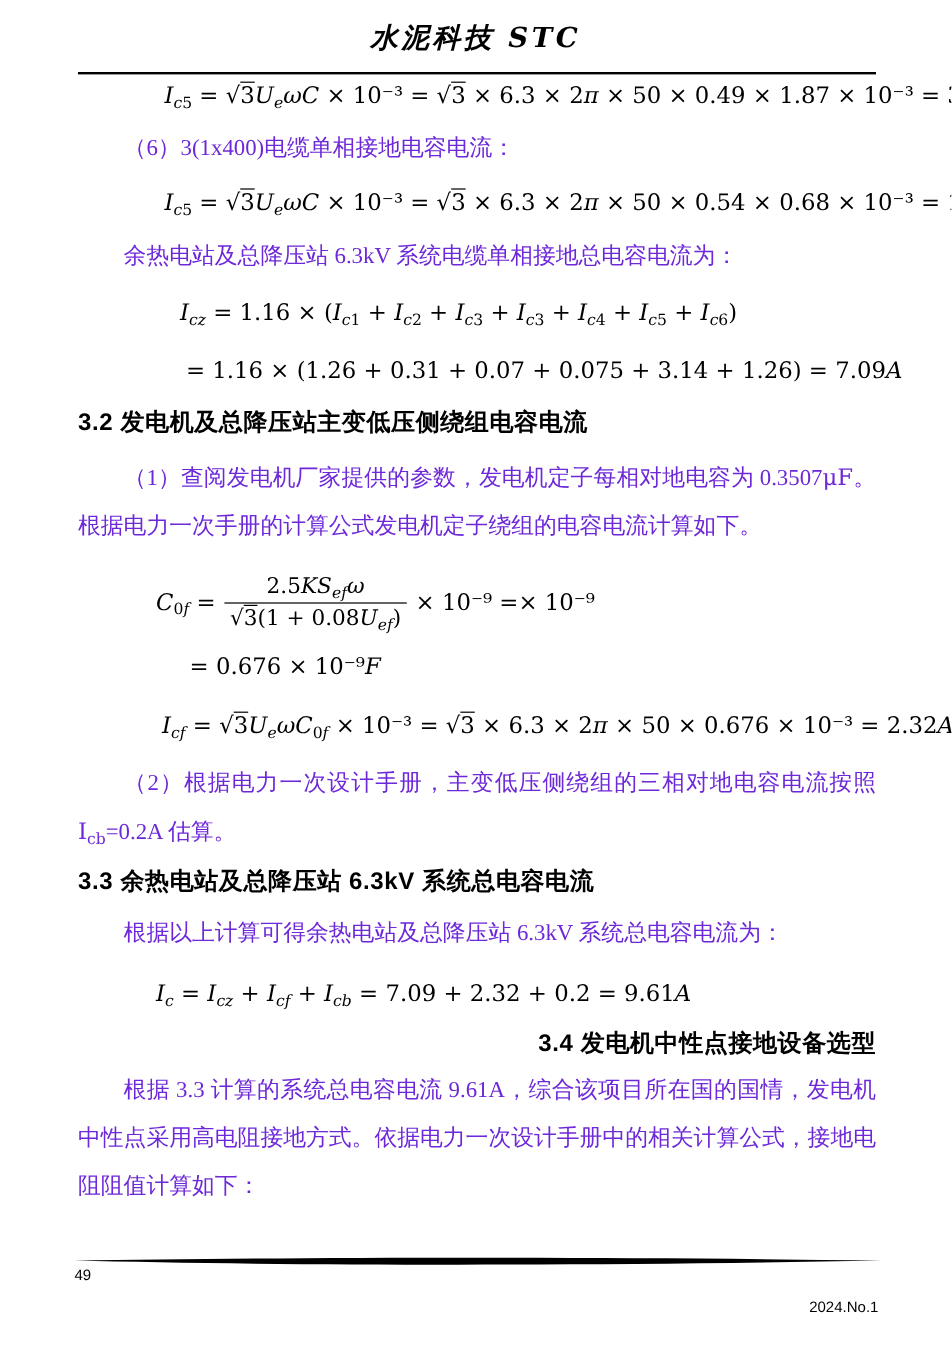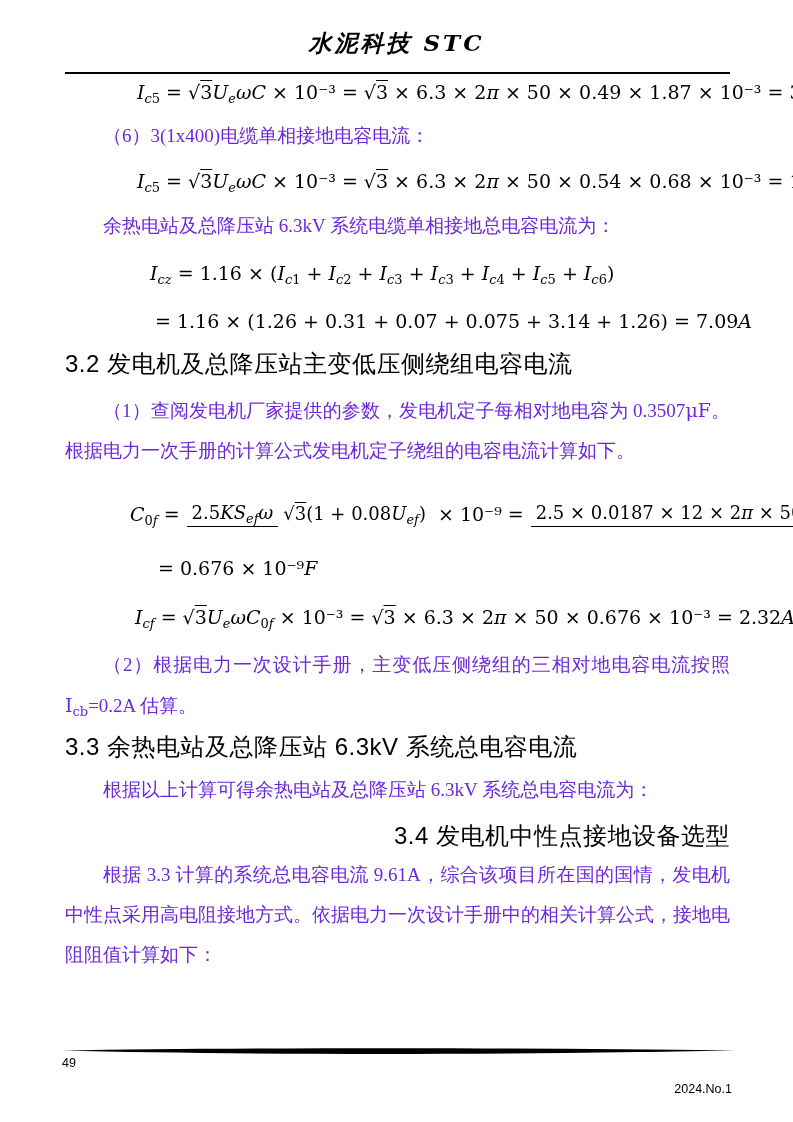--- a/index.html
+++ b/index.html
@@ -9,21 +9,21 @@
     width: 793px;
     height: 1122px;
     margin: 0 auto;
     background: #ffffff;
     color: #000;
     font-family: "Liberation Serif", serif;
     overflow: hidden;
   }
   
   .journal-title {
-    padding-top: 28px;
+    padding-top: 16px;
     text-align: center;
     font-family: "DejaVu Serif", serif;
     font-style: italic;
     font-weight: bold;
     font-size: 23px;
     letter-spacing: 3px;
   }
   .header-rule {
     margin: 13px 63px 0 65px;
     border-top: 2.5px solid #000;
@@ -33,22 +33,22 @@
   .content { margin: 0 63px 0 65px; }
   .para {
     font-size: 19px;
     line-height: 40px;
     text-align: justify;
     color: #6d28d9;
   }
   .ind { text-indent: 38px; }
   .heading {
     font-family: "Liberation Sans", sans-serif;
-    font-weight: normal;
-    font-size: 24px;
+    font-weight: bold;
+    font-size: 20px;
     line-height: 26px;
     letter-spacing: 0.5px;
   }
   .formula {
     font-family: "DejaVu Serif", serif;
     font-size: 19px;
     line-height: 30px;
     white-space: nowrap;
   }
   .formula i, .mi i { font-style: italic; }
@@ -69,20 +69,21 @@
   .pa2 { margin-top: 12px; }
   .h33 { margin-top: 8px; }
   .pa3 { margin-top: 10px; }
   .f8 { margin-top: 14px; padding-left: 65px; line-height: 32px; }
   .h34 { margin-top: 13px; text-align: right; }
   .pa4 { margin-top: 6px; }
   
   .frac-row { display: flex; align-items: center; height: 62px; }
   .frac {
     display: inline-flex;
+    flex-direction: column;
     text-align: center;
     margin: 0 7px;
     font-size: 18px;
     line-height: 24px;
   }
   .frac .num { border-bottom: 1.5px solid #000; padding: 0 5px 1px; }
   .frac .den { padding: 1px 5px 0; }
   .frac-piece { white-space: pre; }
   
   .footer {
@@ -134,37 +135,34 @@
     <p class="para ind pa1">（1）查阅发电机厂家提供的参数，发电机定子每相对地电容为 0.3507<span class="mi">μF</span>。根据电力一次手册的计算公式发电机定子绕组的电容电流计算如下。</p>
 
     <div class="formula f5 frac-row">
       <span class="frac-piece"><i>C</i><sub>0<i>f</i></sub> =</span>
       <span class="frac">
         <span class="num">2.5<i>KS</i><sub><i>ef</i></sub><i>ω</i></span>
         <span class="den">√<span class="vin">3</span>(1 + 0.08<i>U</i><sub><i>ef</i></sub>)</span>
       </span>
       <span class="frac-piece">× 10⁻⁹</span>
       <span class="frac-piece" style="margin-left:6px;">=</span>
-      <span class="frac">
-        <span class="num">2.5 × 0.0187 × 12 × 2<i>π</i> × 50</span>
-        <span class="den">√<span class="vin">3</span>(1 + 0.08 × 6.3)</span>
-      </span>
       <span class="frac-piece">× 10⁻⁹</span>
     </div>
 
     <div class="formula f6">= 0.676 × 10⁻⁹<i>F</i></div>
 
     <div class="formula f7"><i>I</i><sub><i>cf</i></sub> = √<span class="vin">3</span><i>U</i><sub><i>e</i></sub><i>ωC</i><sub>0<i>f</i></sub> × 10⁻³ = √<span class="vin">3</span> × 6.3 × 2<i>π</i> × 50 × 0.676 × 10⁻³ = 2.32<i>A</i></div>
 
     <p class="para ind pa2">（2）根据电力一次设计手册，主变低压侧绕组的三相对地电容电流按照<span class="mi">I<sub>cb</sub></span>=0.2A 估算。</p>
 
     <h3 class="heading h33">3.3 余热电站及总降压站 6.3kV 系统总电容电流</h3>
 
     <p class="para ind pa3">根据以上计算可得余热电站及总降压站 6.3kV 系统总电容电流为：</p>
 
+    <div class="formula f8"><i>I</i><sub><i>c</i></sub> = <i>I</i><sub><i>cz</i></sub> + <i>I</i><sub><i>cf</i></sub> + <i>I</i><sub><i>cb</i></sub> = 7.09 + 2.32 + 0.2 = 9.61<i>A</i></div>
 
     <h3 class="heading h34">3.4 发电机中性点接地设备选型</h3>
 
     <p class="para ind pa4">根据 3.3 计算的系统总电容电流 9.61A，综合该项目所在国的国情，发电机中性点采用高电阻接地方式。依据电力一次设计手册中的相关计算公式，接地电阻阻值计算如下：</p>
 
   </div>
 
   <div class="footer">
     <svg class="footer-bar" viewBox="0 0 676 10" preserveAspectRatio="none">
       <path d="M0,4.5 C160,2 420,0.8 676,4.5 C420,9.5 160,8.5 0,4.5 Z" fill="#000"></path>

